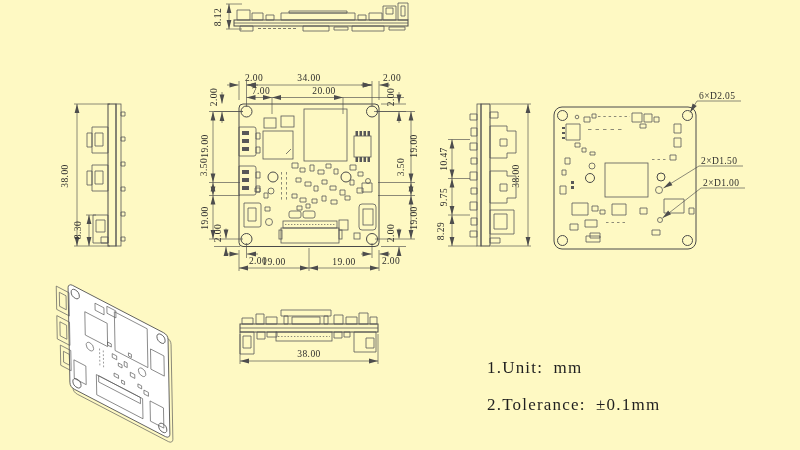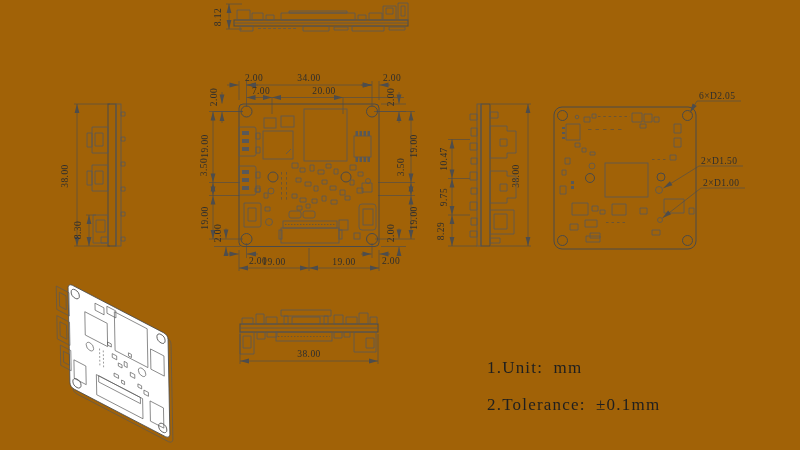--- a/index.html
+++ b/index.html
@@ -1,16 +1,16 @@
 <!DOCTYPE html>
 <html><head>
 <meta charset="utf-8">
 <style>
   html,body{margin:0;padding:0;background:#ffffff;}
-  #canvas{width:800px;height:450px;position:relative;background:#a16207;overflow:hidden;}
+  #canvas{width:800px;height:450px;position:relative;background:#fef9c3;overflow:hidden;}
   svg{display:block;}
   .b  {stroke:#4a4a4a;stroke-width:1;fill:none;}
   .bf {stroke:#4a4a4a;stroke-width:1;fill:#ffffff;}
   .c  {stroke:#585858;stroke-width:0.8;fill:none;}
   .cf {fill:#585858;stroke:none;}
   .d  {stroke:#4d4d4d;stroke-width:0.65;fill:none;}
   text.dim{font-family:"Liberation Serif",serif;font-size:9.5px;fill:#2e2e2e;letter-spacing:0.4px;}
   text.note{font-family:"Liberation Serif",serif;font-size:17px;fill:#1f1f1f;letter-spacing:1.2px;word-spacing:5px;}
 </style>
 </head>

